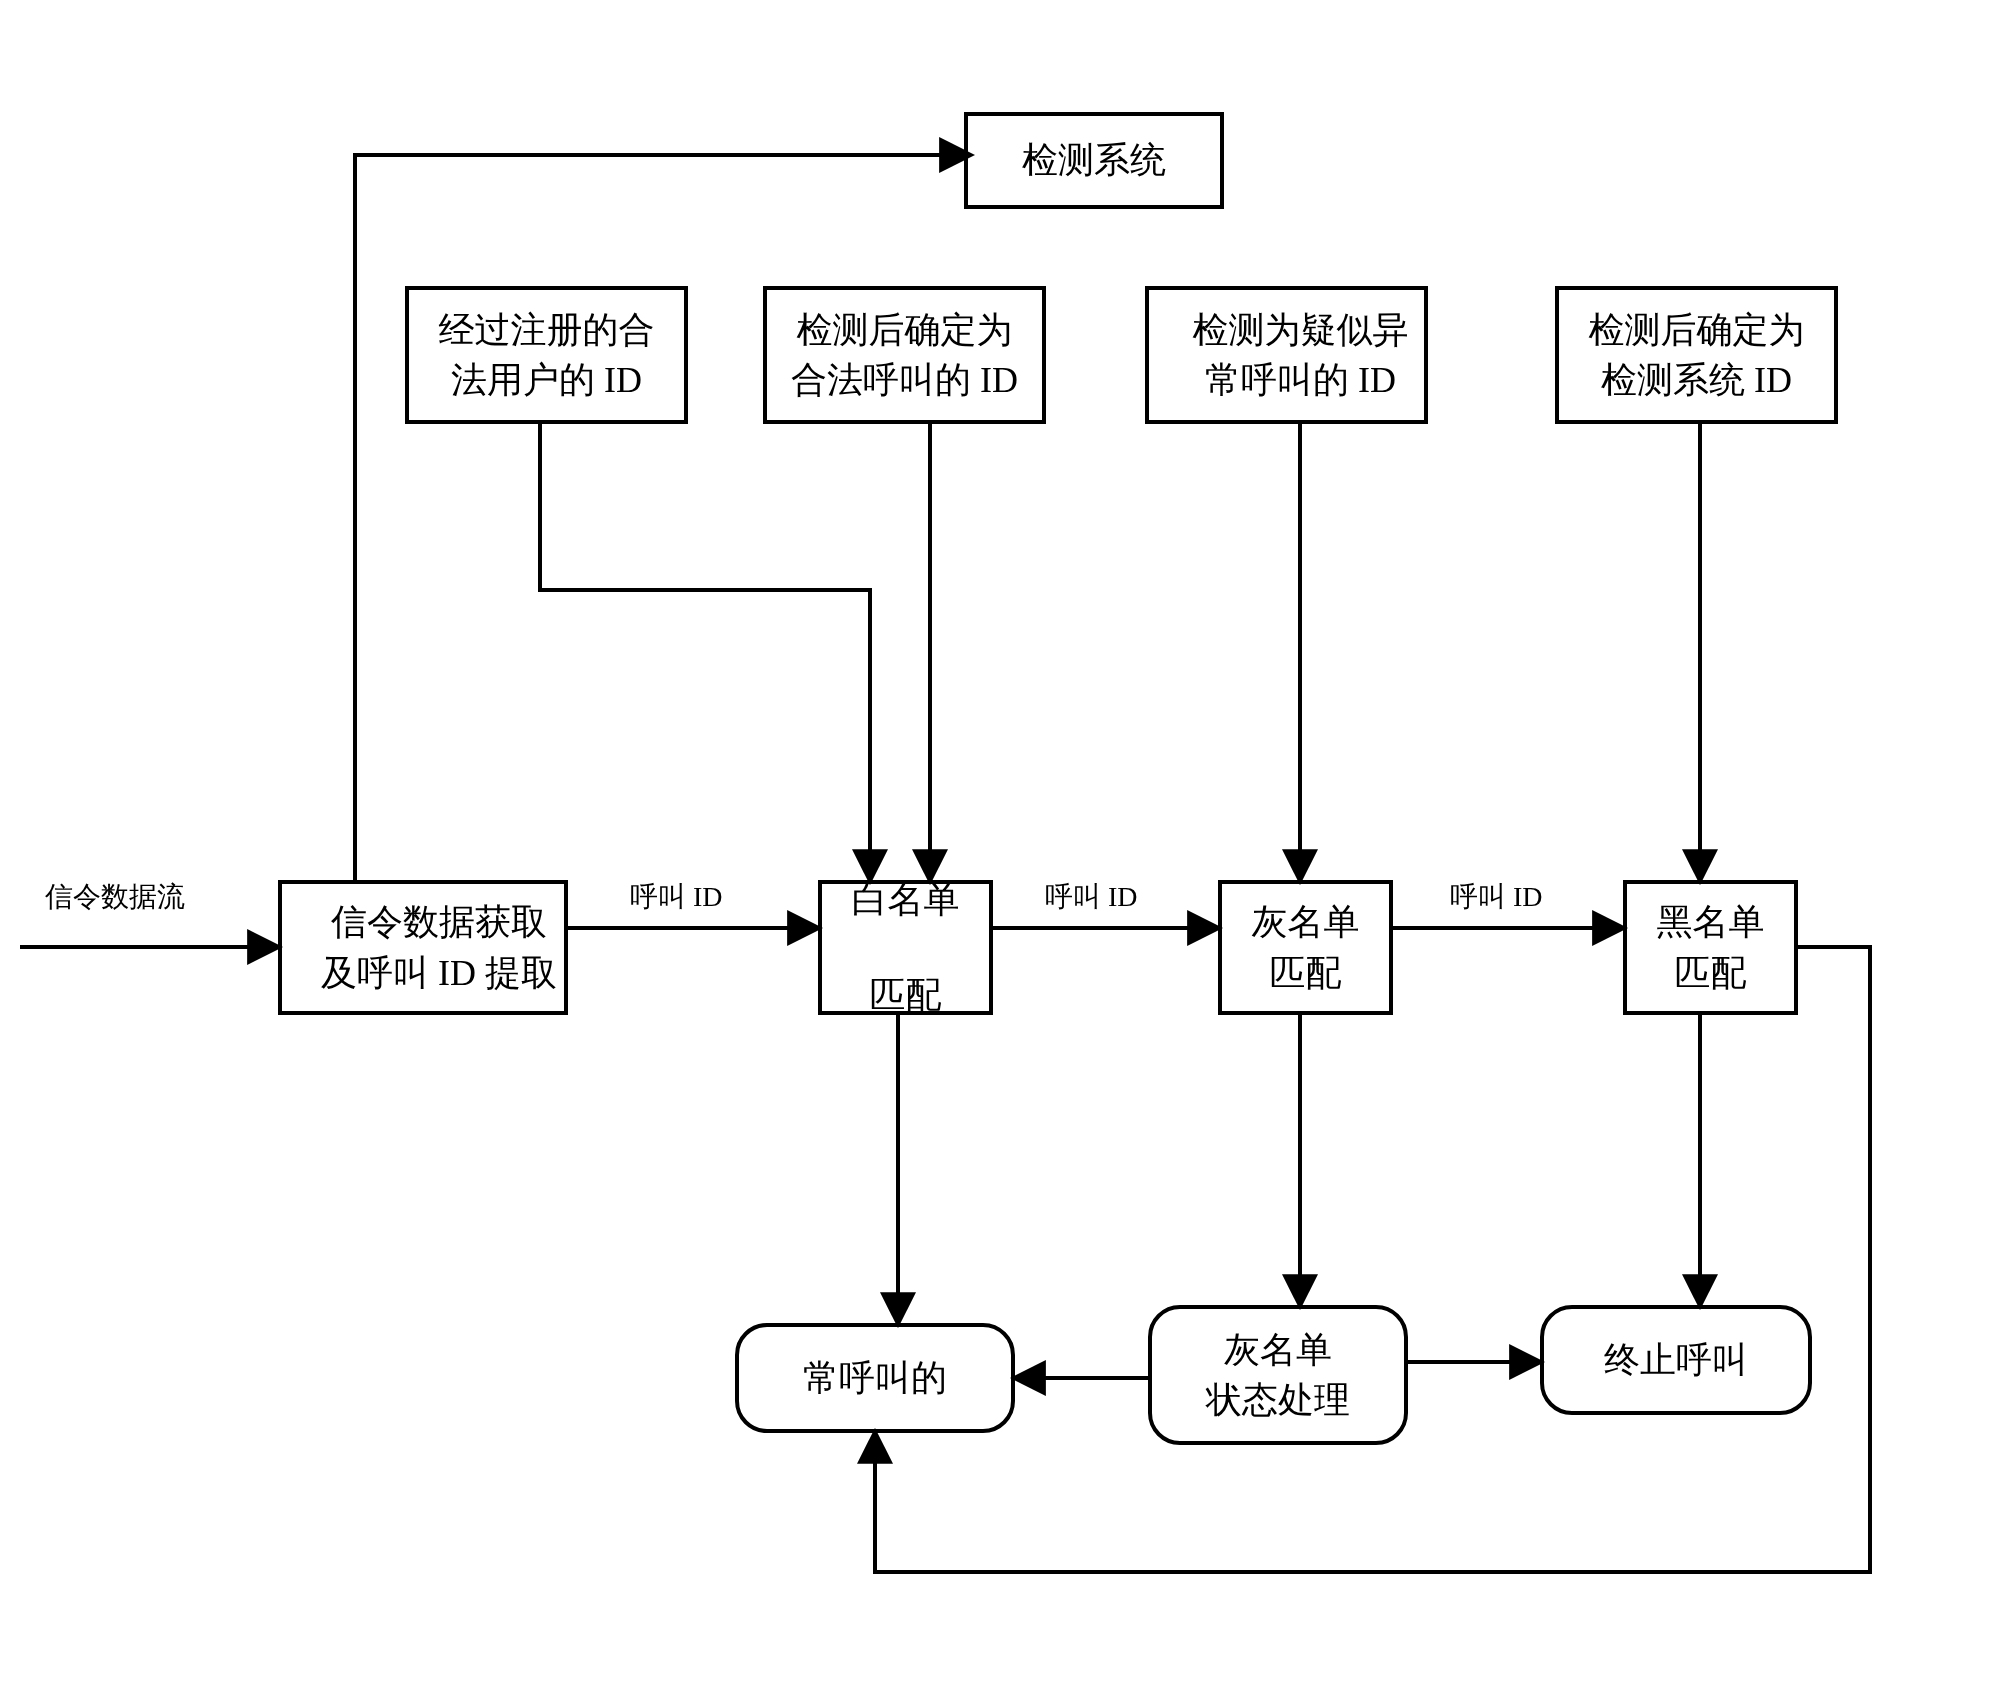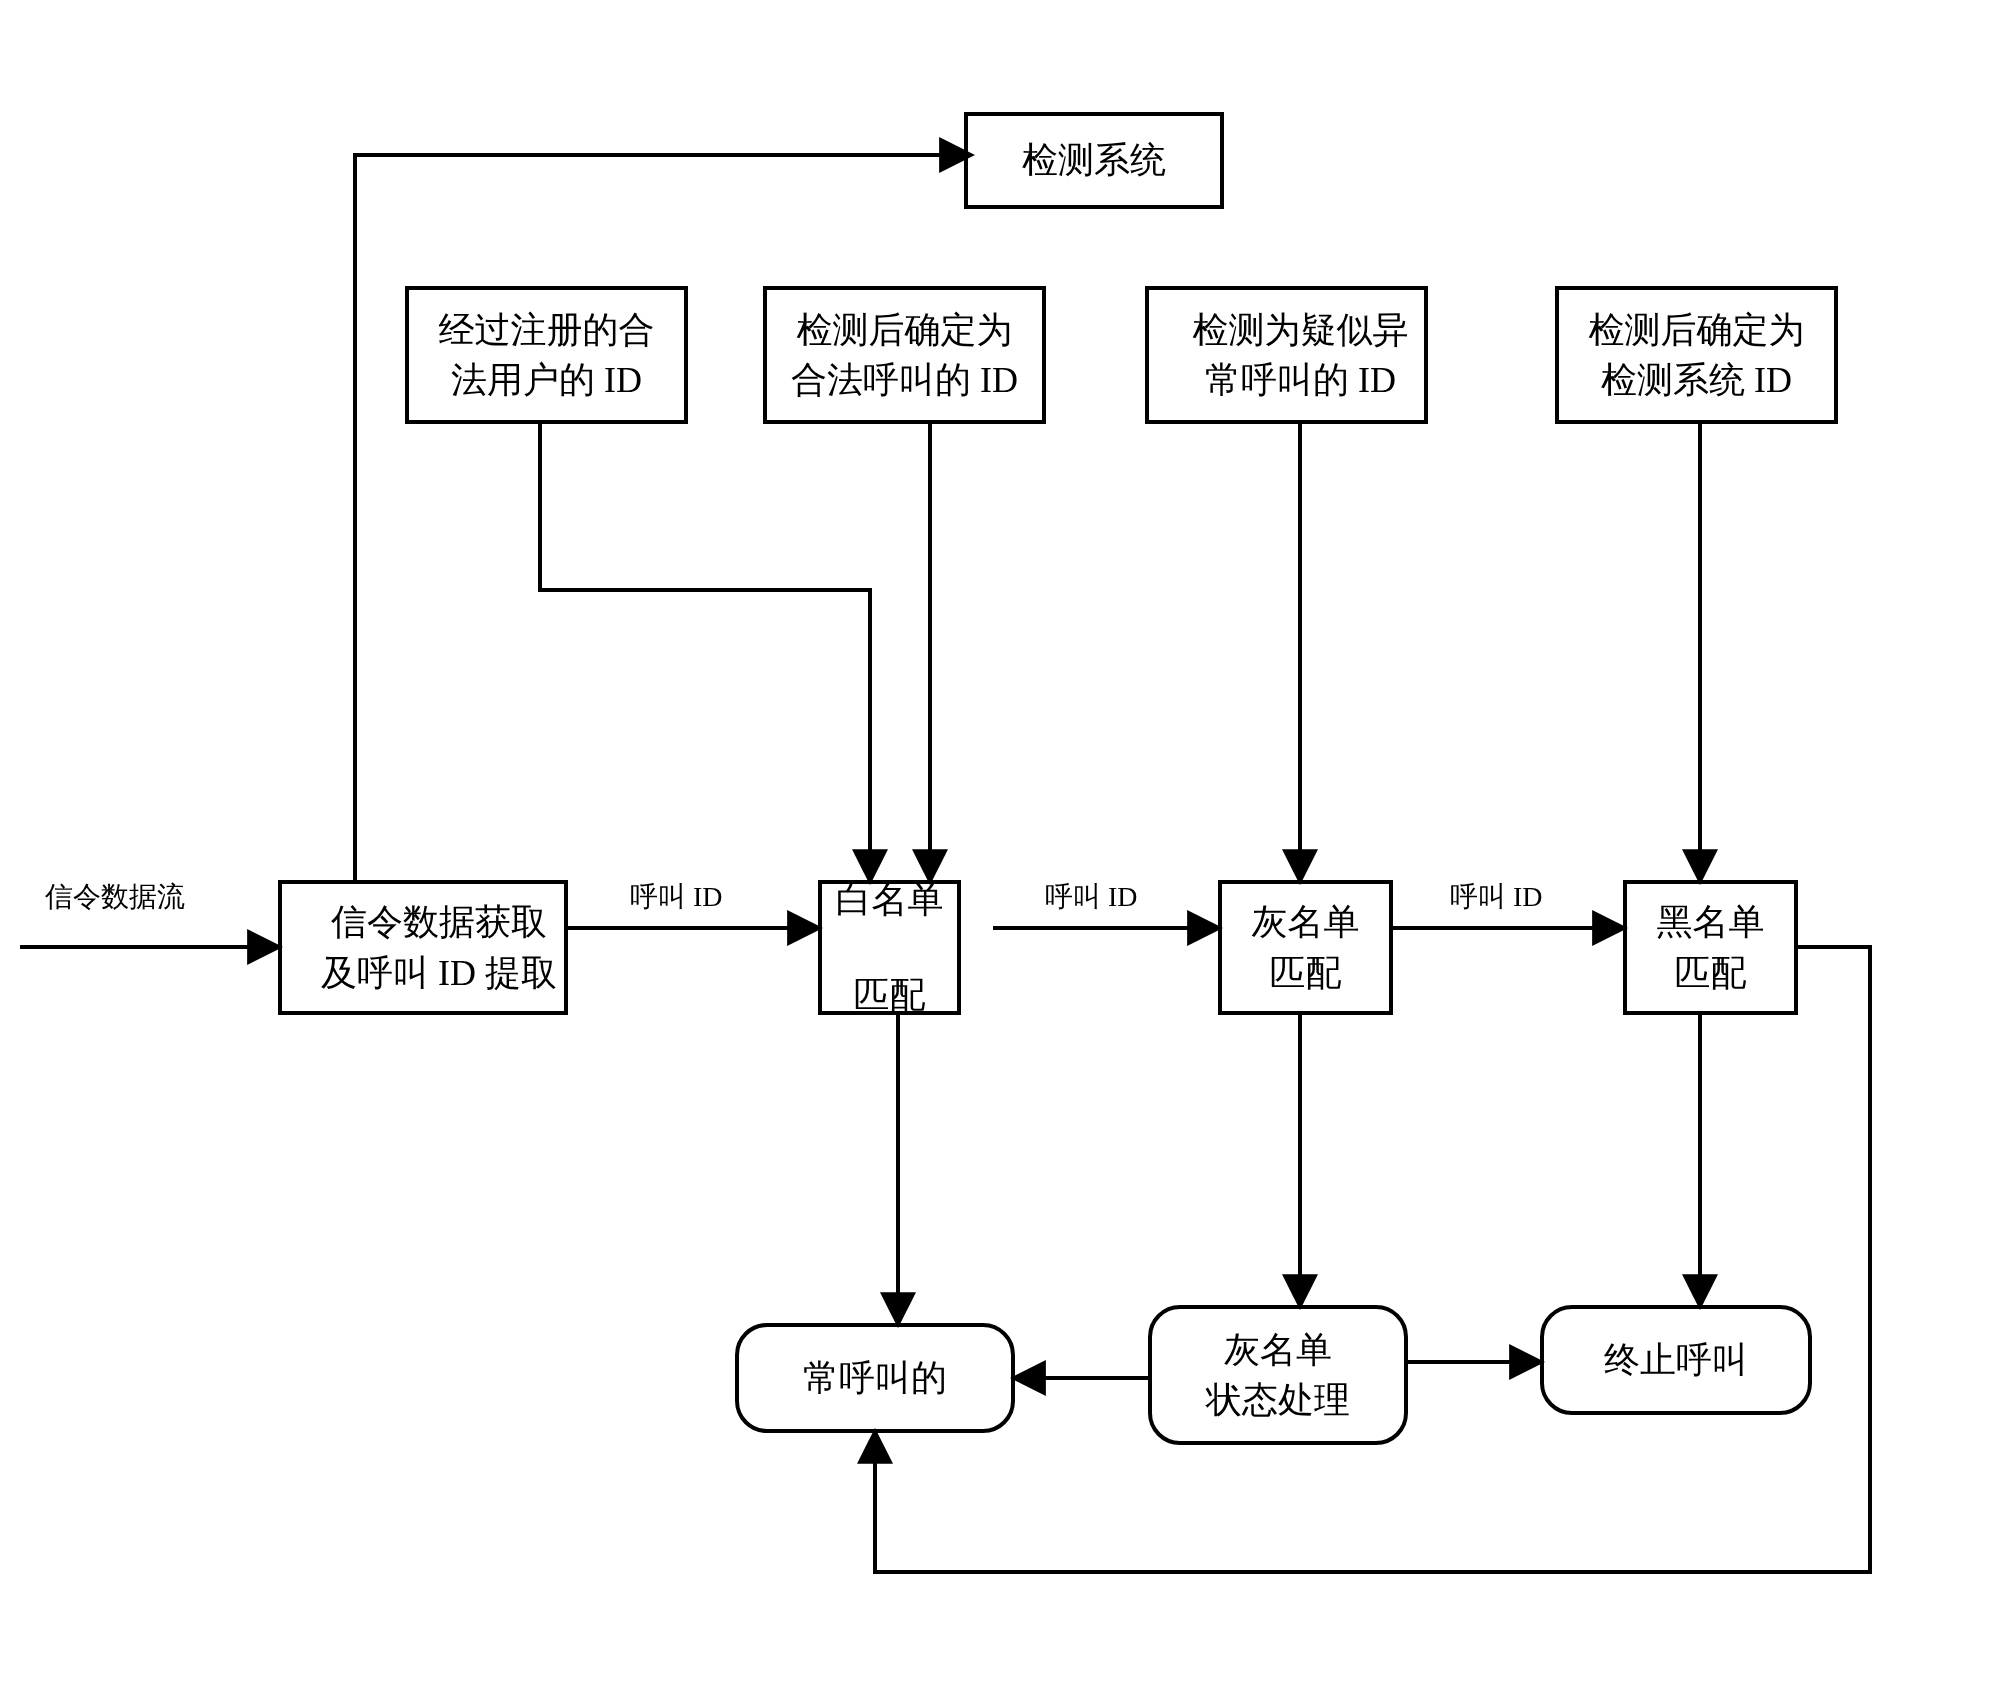--- a/index.html
+++ b/index.html
@@ -64,21 +64,21 @@
 <div class="box" style="left:1555px; top:286px; width:283px; height:138px;">
   <span>检测后确定为</span>
   <span>检测系统 ID</span>
 </div>
 
 <div class="box" style="left:278px; top:880px; width:290px; height:135px;padding-left:32px;">
   <span>信令数据获取</span>
   <span>及呼叫 ID 提取</span>
 </div>
 
-<div class="box" style="left:818px; top:880px; width:143px; height:135px;gap:44px;">
+<div class="box" style="left:818px; top:880px; width:175px; height:135px;gap:44px;">
   <span>白名单</span>
   <span>匹配</span>
 </div>
 
 <div class="box" style="left:1218px; top:880px; width:175px; height:135px;">
   <span>灰名单</span>
   <span>匹配</span>
 </div>
 
 <div class="box" style="left:1623px; top:880px; width:175px; height:135px;">

